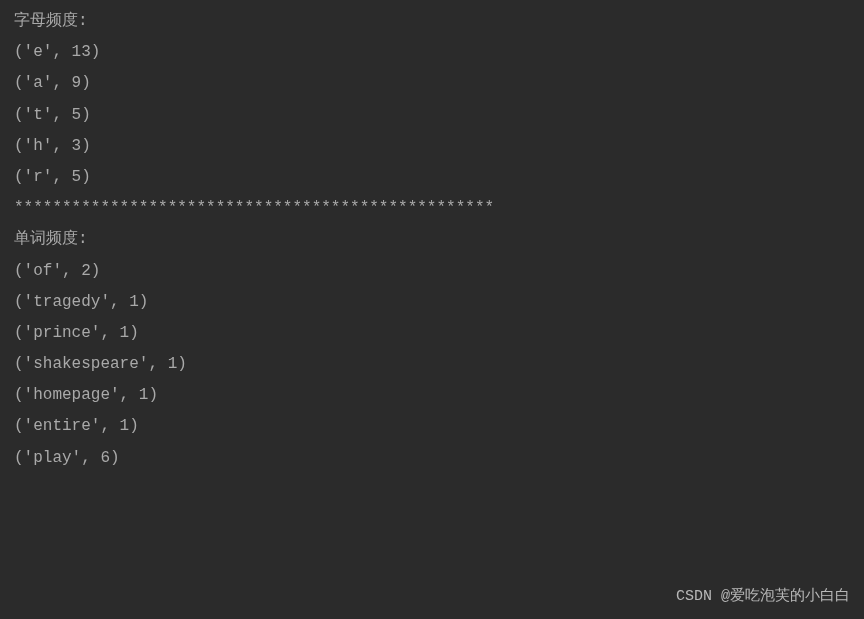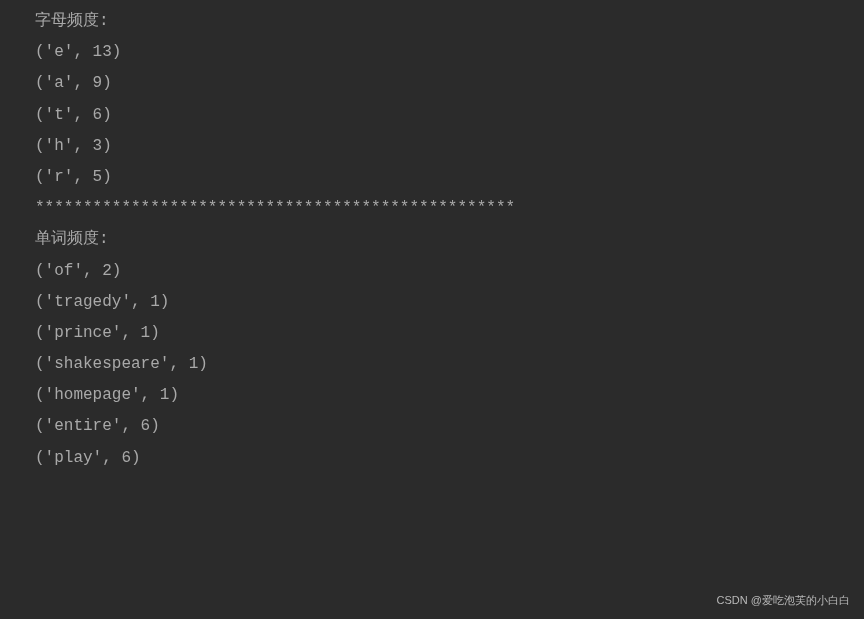--- a/index.html
+++ b/index.html
@@ -15,46 +15,45 @@
       line-height: 1.95;
       padding: 6px 14px;
       width: 864px;
       height: 619px;
       position: relative;
       overflow: hidden;
     }
     .output-line {
       white-space: pre;
       color: #a9a9a9;
-      margin-left: 21px;
     }
     .watermark {
       position: absolute;
       bottom: 8px;
       right: 14px;
       color: #d0d0d0;
-      font-size: 11px;
-      font-family: Liberation Sans, sans-serif;
+      font-size: 15px;
+      font-family: Liberation Mono, monospace;
       opacity: 0.85;
     }
   </style>
 </head>
 <body>
 
 <div>
   <div class="output-line">字母频度:</div>
   <div class="output-line">('e', 13)</div>
   <div class="output-line">('a', 9)</div>
-  <div class="output-line">('t', 6)</div>
+  <div class="output-line">('t', 5)</div>
   <div class="output-line">('h', 3)</div>
   <div class="output-line">('r', 5)</div>
   <div class="output-line">**************************************************</div>
   <div class="output-line">单词频度:</div>
   <div class="output-line">('of', 2)</div>
   <div class="output-line">('tragedy', 1)</div>
   <div class="output-line">('prince', 1)</div>
   <div class="output-line">('shakespeare', 1)</div>
   <div class="output-line">('homepage', 1)</div>
-  <div class="output-line">('entire', 6)</div>
+  <div class="output-line">('entire', 1)</div>
   <div class="output-line">('play', 6)</div>
 </div>
 
 <div class="watermark">CSDN @爱吃泡芙的小白白</div>
 
 </body></html>

